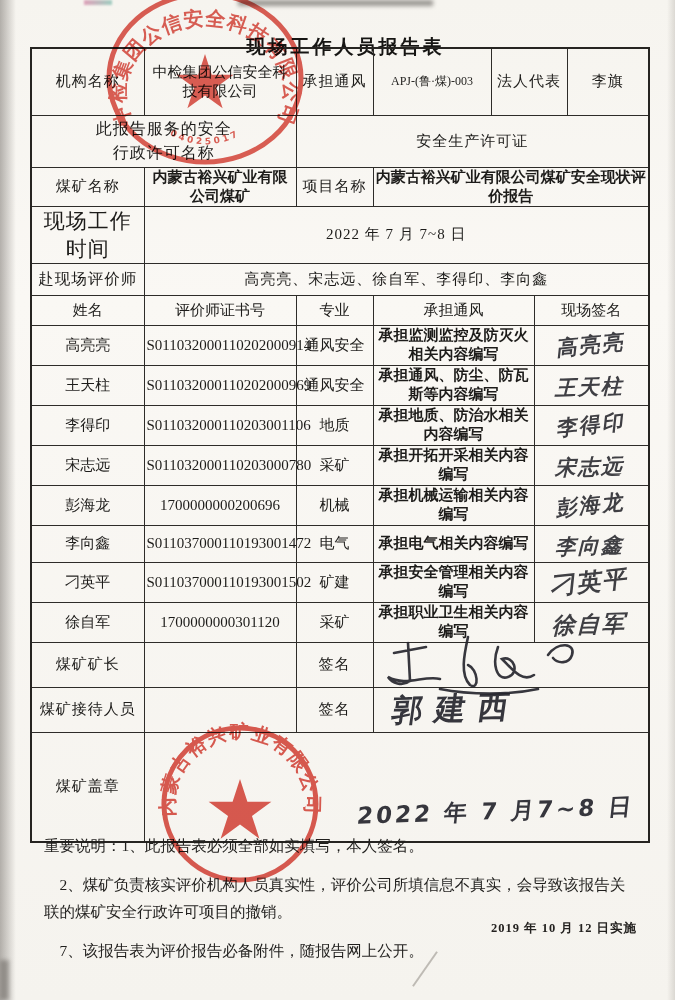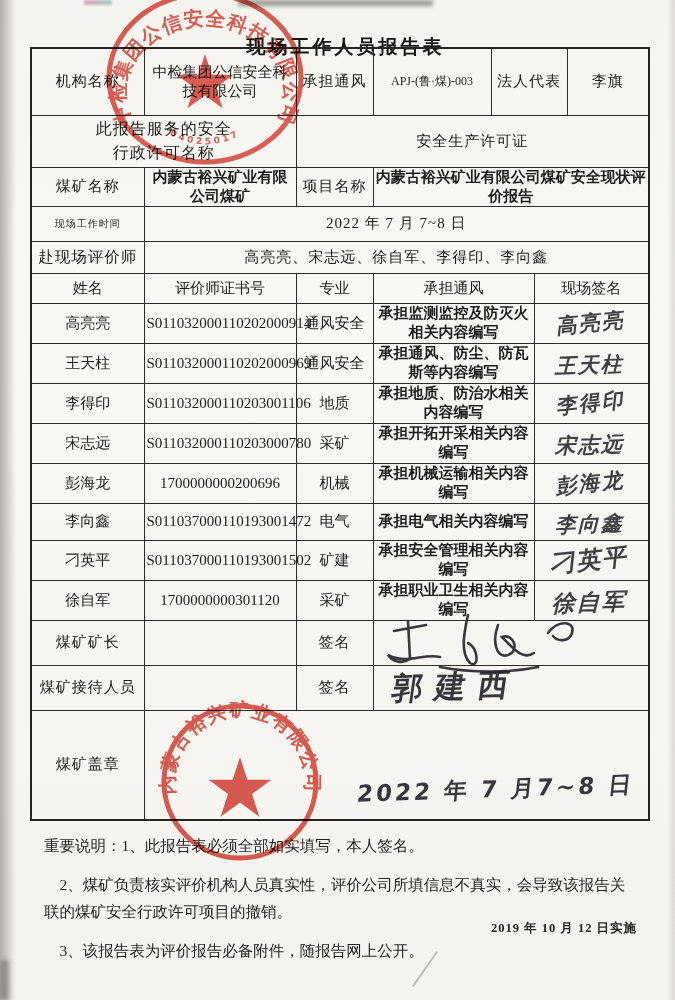--- a/index.html
+++ b/index.html
@@ -124,21 +124,21 @@
     </tr>
 
     <tr style="height:38px">
       <td class="lbl">煤矿名称</td>
       <td class="small">内蒙古裕兴矿业有限公司煤矿</td>
       <td class="lbl">项目名称</td>
       <td class="small" colspan="4">内蒙古裕兴矿业有限公司煤矿安全现状评价报告</td>
     </tr>
 
     <tr style="height:35px">
-      <td class="lbl" style="font-size:10px">现场工作时间</td>
+      <td class="lbl" style="font-size:21px">现场工作时间</td>
       <td class="center17" colspan="6">2022 年 7 月 7~8 日</td>
     </tr>
 
     <tr style="height:32px">
       <td class="lbl" style="font-size:15.5px">赴现场评价师</td>
       <td class="evalrow" colspan="6">高亮亮、宋志远、徐自军、李得印、李向鑫</td>
     </tr>
 
     <tr style="height:30px">
       <td class="hdr">姓名</td>
@@ -274,18 +274,18 @@
         </defs>
       <text font-size="9" fill="#d6392e" font-weight="bold" letter-spacing="3" font-family="'DejaVu Sans','Liberation Sans',sans-serif">
         <textPath href="#arcOrgNum2" startOffset="50%" text-anchor="middle">04025017</textPath>
       </text>
     </g>
   </svg>
 
   <div class="notes">
     <p>重要说明：1、此报告表必须全部如实填写，本人签名。</p>
     <p class="indent">2、煤矿负责核实评价机构人员真实性，评价公司所填信息不真实，会导致该报告关联的煤矿安全行政许可项目的撤销。</p>
-    <p class="indent">3、该报告表为评价报告必备附件，随报告网上公开。</p>
+    <p class="indent">7、该报告表为评价报告必备附件，随报告网上公开。</p>
   </div>
 
   <div class="impl-date">2019 年 10 月 12 日实施</div>
 
 </div>
 
 </body></html>

